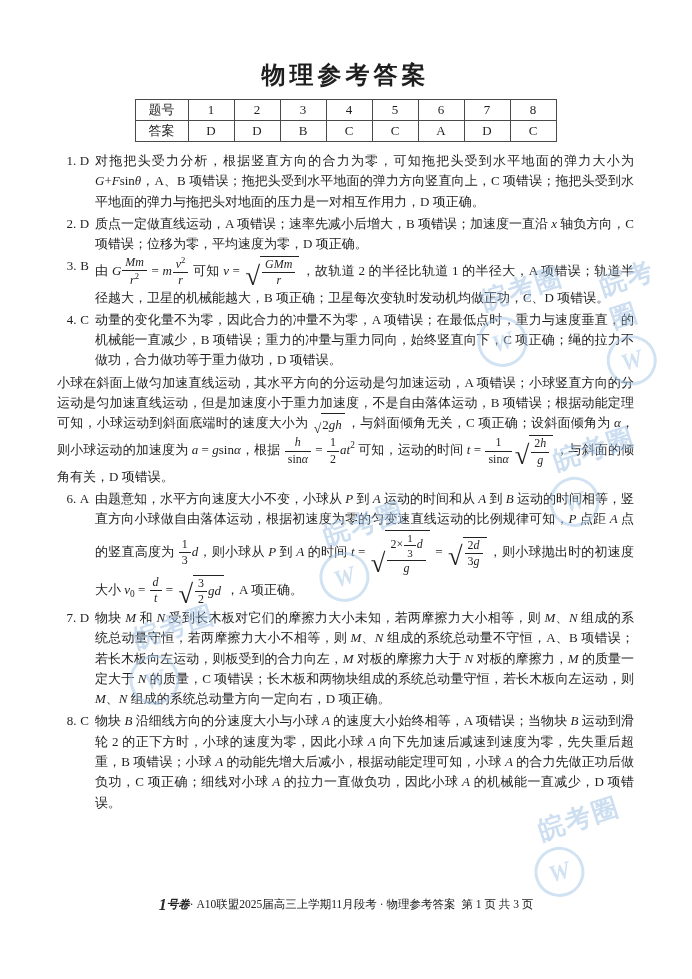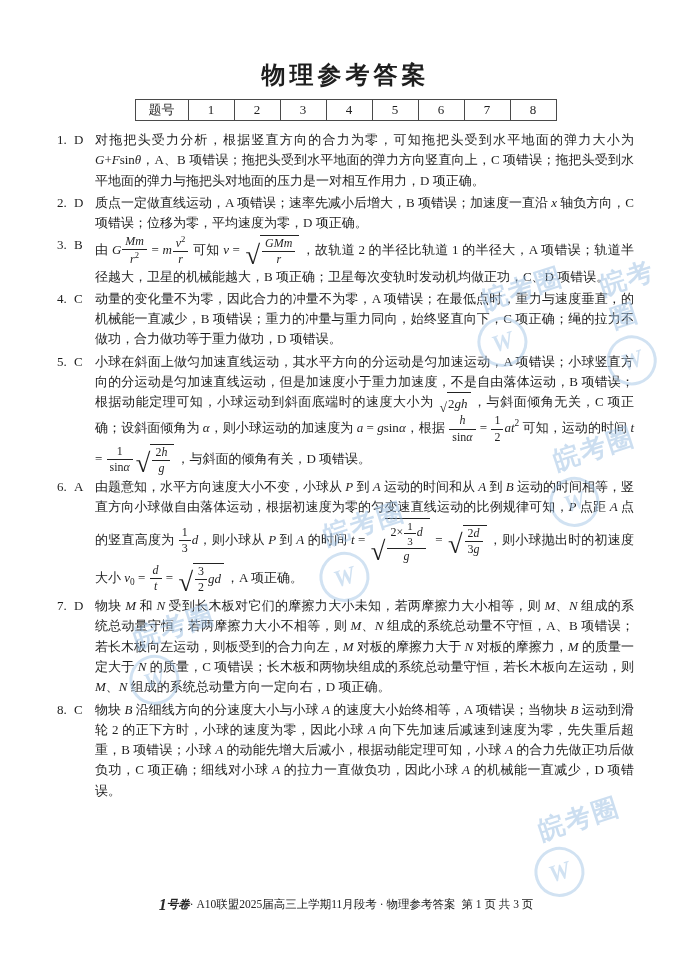--- a/index.html
+++ b/index.html
@@ -31,21 +31,21 @@
   .answer-table td{
     border:1px solid #4a4a4a;text-align:center;font-size:13px;
     height:20px;padding:0;line-height:20px;margin-left:46px;
   }
   .answer-table td.rowhead{width:52px;}
   .answer-table td.cell{width:45px;}
 
   
   .answer-list{margin-top:2px;}
   .item{display:flex;font-size:13px;line-height:1.56;margin-bottom:2px;}
-  .item-marker{flex:none;width:38px;}
+  .item-marker{flex:none;width:38px;text-align:center;}
   .q-no{display:inline-block;width:17px;}
   .item-body{flex:1;text-align:justify;}
 
   
   .var{font-style:italic;}
   sup{font-size:0.72em;}
   sub{font-size:0.72em;}
   .frac{
     display:inline-block;vertical-align:middle;text-align:center;
     font-size:0.92em;line-height:1.1;margin:0 1px;
@@ -123,20 +123,31 @@
             <td class="rowhead">题号</td>
             <td class="cell">1</td>
             <td class="cell">2</td>
             <td class="cell">3</td>
             <td class="cell">4</td>
             <td class="cell">5</td>
             <td class="cell">6</td>
             <td class="cell">7</td>
             <td class="cell">8</td>
           </tr>
+          <tr>
+            <td class="rowhead">答案</td>
+            <td class="cell">D</td>
+            <td class="cell">D</td>
+            <td class="cell">B</td>
+            <td class="cell">C</td>
+            <td class="cell">C</td>
+            <td class="cell">A</td>
+            <td class="cell">D</td>
+            <td class="cell">C</td>
+          </tr>
         </tbody>
     </table>
 
     <div class="answer-list">
         <div class="item">
           <span class="item-marker"><span class="q-no">1.</span><span class="q-ans">D</span></span>
           <div class="item-body">对拖把头受力分析，根据竖直方向的合力为零，可知拖把头受到水平地面的弹力大小为 <span class="var">G</span>+<span class="var">F</span>sin<span class="var">θ</span>，A、B 项错误；拖把头受到水平地面的弹力方向竖直向上，C 项错误；拖把头受到水平地面的弹力与拖把头对地面的压力是一对相互作用力，D 项正确。</div>
         </div>
         <div class="item">
           <span class="item-marker"><span class="q-no">2.</span><span class="q-ans">D</span></span>
@@ -147,21 +158,20 @@
           <div class="item-body">由 <span class="var">G</span><span class="frac"><span class="num"><span class="var">Mm</span></span><span class="den"><span class="var">r</span><sup>2</sup></span></span> = <span class="var">m</span><span class="frac"><span class="num"><span class="var">v</span><sup>2</sup></span><span class="den"><span class="var">r</span></span></span> 可知 <span class="var">v</span> = <span class="sqrt tall">
               <span class="rad-sign">√</span>
               <span class="radicand"><span class="frac"><span class="num"><span class="var">GMm</span></span><span class="den"><span class="var">r</span></span></span></span>
             </span>，故轨道 2 的半径比轨道 1 的半径大，A 项错误；轨道半径越大，卫星的机械能越大，B 项正确；卫星每次变轨时发动机均做正功，C、D 项错误。</div>
         </div>
         <div class="item">
           <span class="item-marker"><span class="q-no">4.</span><span class="q-ans">C</span></span>
           <div class="item-body">动量的变化量不为零，因此合力的冲量不为零，A 项错误；在最低点时，重力与速度垂直，的机械能一直减少，B 项错误；重力的冲量与重力同向，始终竖直向下，C 项正确；绳的拉力不做功，合力做功等于重力做功，D 项错误。</div>
         </div>
         <div class="item">
-          <span class="item-marker"><span class="q-no">5.</span><span class="q-ans">C</span></span>
           <div class="item-body">小球在斜面上做匀加速直线运动，其水平方向的分运动是匀加速运动，A 项错误；小球竖直方向的分运动是匀加速直线运动，但是加速度小于重力加速度，不是自由落体运动，B 项错误；根据动能定理可知，小球运动到斜面底端时的速度大小为 <span class="sqrt">
               <span class="rad-sign">√</span>
               <span class="radicand">2<span class="var">gh</span></span>
             </span>，与斜面倾角无关，C 项正确；设斜面倾角为 <span class="var">α</span>，则小球运动的加速度为 <span class="var">a</span> = <span class="var">g</span>sin<span class="var">α</span>，根据 <span class="frac"><span class="num"><span class="var">h</span></span><span class="den">sin<span class="var">α</span></span></span> = <span class="frac"><span class="num">1</span><span class="den">2</span></span><span class="var">at</span><sup>2</sup> 可知，运动的时间 <span class="var">t</span> = <span class="frac"><span class="num">1</span><span class="den">sin<span class="var">α</span></span></span><span class="sqrt tall">
               <span class="rad-sign">√</span>
               <span class="radicand"><span class="frac"><span class="num">2<span class="var">h</span></span><span class="den"><span class="var">g</span></span></span></span>
             </span>，与斜面的倾角有关，D 项错误。</div>
         </div>
         <div class="item">
           <span class="item-marker"><span class="q-no">6.</span><span class="q-ans">A</span></span>

